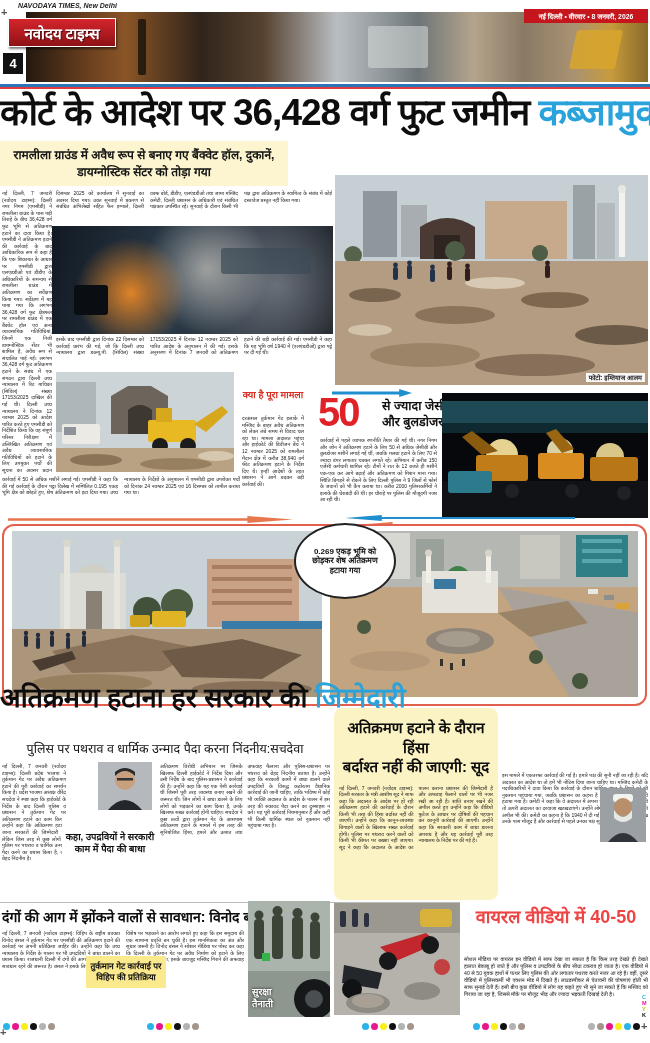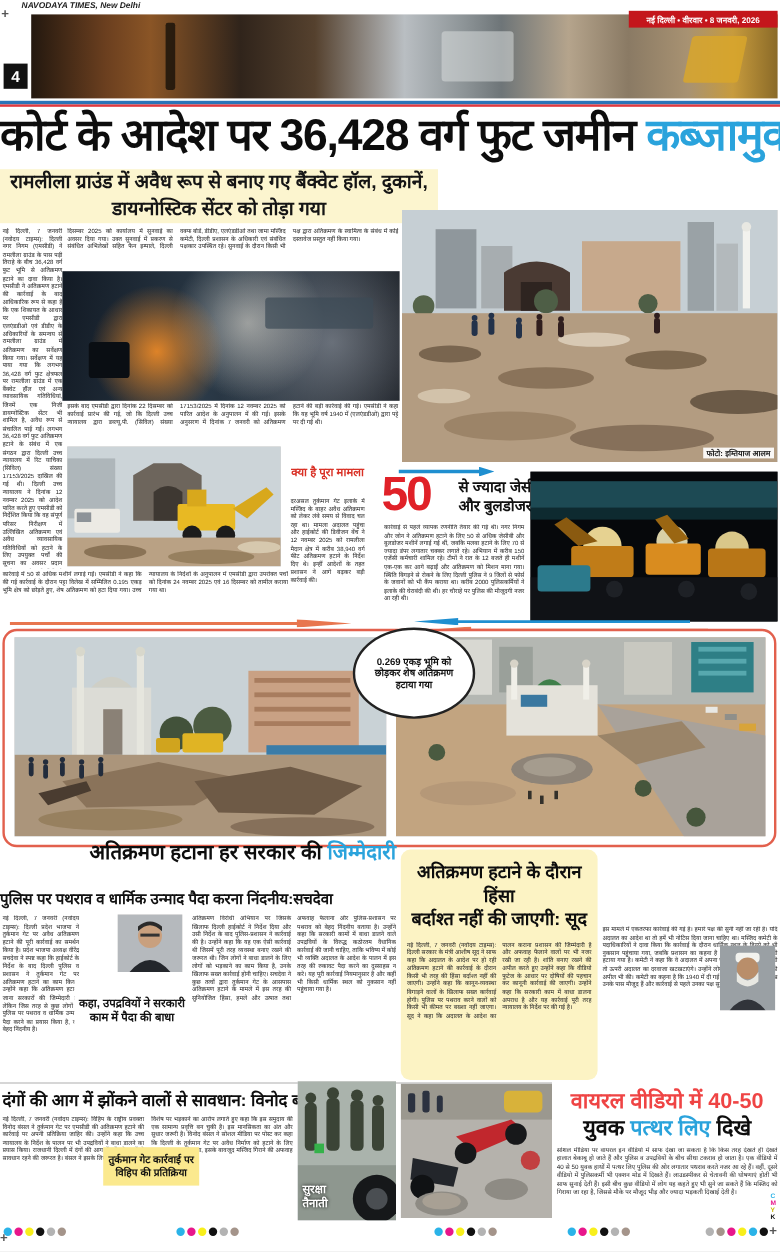--- a/index.html
+++ b/index.html
@@ -36,34 +36,37 @@
        background:linear-gradient(90deg,#23180f 0%,#6b3f1f 10%,#8a5526 16%,#30241b 28%,#55412e 38%,#b9bec2 50%,#8d9497 58%,#6e7578 63%,#b5a48c 72%,#8a7a64 80%,#a89272 88%,#c79b3d 94%,#8a6a28 100%);">
     <div class="abs" style="left:18%;top:10%;width:8px;height:80%;background:#171009;opacity:.8;border-radius:2px;"></div>
     <div class="abs" style="left:55%;top:20%;width:60px;height:60%;background:#d8dcdd;opacity:.55;border-radius:3px;"></div>
     <div class="abs" style="left:88%;top:25%;width:46px;height:55%;background:#d8a62c;opacity:.85;border-radius:3px;transform:skewX(-12deg);"></div>
   </div>
 
   <div class="abs" style="left:524px;top:9px;width:124px;height:14px;background:#c4161c;color:#fff;
        font-size:6.8px;font-weight:800;display:flex;align-items:center;justify-content:center;">नई दिल्ली • वीरवार • 8 जनवरी, 2026</div>
 
 
+  <div class="abs" style="left:8px;top:18px;width:108px;height:29px;background:linear-gradient(#d5252c,#8e1216);
+       border:1px solid #fff;box-shadow:1px 2px 2px rgba(0,0,0,.5);display:flex;align-items:center;justify-content:center;
+       color:#fff;font-size:15px;font-weight:900;text-shadow:1px 1px 0 #5a0a0c;">नवोदय टाइम्स</div>
 
   <div class="abs" style="left:3px;top:53px;width:20px;height:21px;background:#121212;color:#fff;
        font-size:13px;font-weight:900;display:flex;align-items:center;justify-content:center;">4</div>
 
   <div class="rule" style="top:84px;height:2.5px;background:#2b74b8;"></div>
   <div class="rule" style="top:87px;height:2px;background:#e0393f;"></div>
 
   <div class="abs" style="left:0;top:90px;width:650px;text-align:center;font-weight:900;font-size:37px;
        letter-spacing:-1px;white-space:nowrap;line-height:1.25;">
     <span style="color:#0d0d0d;">कोर्ट के आदेश पर 36,428 वर्ग फुट जमीन </span><span style="color:#2aa3dc;">कब्जामुक्त</span>
   </div>
 
-  <div class="abs" style="left:0;top:141px;width:365px;height:45px;background:#fcf5cf;display:flex;
-       align-items:center;justify-content:center;text-align:center;font-size:16px;font-weight:800;
+  <div class="abs" style="left:0;top:141px;width:288px;height:45px;background:#fcf5cf;display:flex;
+       align-items:center;justify-content:center;text-align:center;font-size:12px;font-weight:800;
        line-height:1.35;padding:2px 8px;color:#151515;">रामलीला ग्राउंड में अवैध रूप से बनाए गए बैंक्वेट हॉल, दुकानें, डायग्नोस्टिक सेंटर को तोड़ा गया</div>
 
 
   <div class="abs photo" style="left:335px;top:175px;width:313px;height:210px;">
     <svg viewBox="0 0 313 210" preserveAspectRatio="none">
       <rect x="0" y="0" width="313" height="92" fill="#c6cfd4"></rect>
       <rect x="28" y="16" width="34" height="66" fill="#8f979c"></rect>
       <rect x="66" y="30" width="26" height="52" fill="#a7adb0"></rect>
       <rect x="150" y="26" width="82" height="58" fill="#c7a98c"></rect>
       <rect x="238" y="10" width="22" height="74" fill="#9aa2a6"></rect>
@@ -257,24 +260,24 @@
           <rect x="120" y="132" width="3" height="7"></rect>
           <rect x="132" y="128" width="3" height="7"></rect>
         </g>
     </svg>
   </div>
 
   <div class="abs" style="left:294px;top:523px;width:102px;height:76px;background:#fff;border:2px solid #222;
        border-radius:50%;display:flex;align-items:center;justify-content:center;text-align:center;
        font-size:8px;font-weight:800;line-height:1.2;padding:8px;color:#111;">0.269 एकड़ भूमि को छोड़कर शेष अतिक्रमण हटाया गया</div>
 
-  <div class="abs" style="left:0;top:698px;width:330px;text-align:right;font-size:17px;font-weight:900;white-space:nowrap;">
+  <div class="abs" style="left:0;top:678px;width:330px;text-align:right;font-size:27px;font-weight:900;white-space:nowrap;">
     <span style="color:#0d0d0d;">अतिक्रमण हटाना हर सरकार की </span><span style="color:#2aa3dc;">जिम्मेदारी</span>
   </div>
-  <div class="abs" style="left:0;top:740px;width:330px;font-size:12.5px;font-weight:700;color:#111;">पुलिस पर पथराव व धार्मिक उन्माद पैदा करना निंदनीय:सचदेवा</div>
+  <div class="abs" style="left:0;top:740px;width:330px;text-align:center;font-size:12.5px;font-weight:400;color:#111;">पुलिस पर पथराव व धार्मिक उन्माद पैदा करना निंदनीय:सचदेवा</div>
 
   <div class="abs tiny" style="left:2px;top:763px;width:64px;height:134px;">नई दिल्ली, 7 जनवरी (नवोदय टाइम्स): दिल्ली प्रदेश भाजपा ने तुर्कमान गेट पर अवैध अतिक्रमण हटाने की पूरी कार्रवाई का समर्थन किया है। प्रदेश भाजपा अध्यक्ष वीरेंद्र सचदेवा ने स्पष्ट कहा कि हाईकोर्ट के निर्देश के बाद दिल्ली पुलिस व प्रशासन ने तुर्कमान गेट पर अतिक्रमण हटाने का काम किया। उन्होंने कहा कि अतिक्रमण हटाया जाना सरकारों की जिम्मेदारी है, लेकिन जिस तरह से कुछ लोगों ने पुलिस पर पथराव व धार्मिक उन्माद पैदा करने का प्रयास किया है, वह बेहद निंदनीय है।</div>
 
   <div class="abs photo" style="left:98px;top:762px;width:54px;height:48px;">
     <svg viewBox="0 0 54 48" preserveAspectRatio="none">
       <rect width="54" height="48" fill="#b5b9bd"></rect>
       <circle cx="27" cy="18" r="10" fill="#c9a07e"></circle>
       <path d="M17 14 Q27 4 37 14 L37 10 Q27 2 17 10 Z" fill="#2a2a2a"></path>
       <rect x="19" y="16" width="16" height="2.5" fill="#333"></rect>
       <path d="M10 48 Q27 28 44 48 Z" fill="#23262b"></path>
@@ -353,21 +356,20 @@
       <circle cx="18" cy="86" r="10" fill="#101214"></circle>
       <ellipse cx="34" cy="100" rx="22" ry="10" fill="#8e8b84"></ellipse>
       <ellipse cx="34" cy="98" rx="16" ry="7" fill="#a8a094"></ellipse>
       <ellipse cx="88" cy="88" rx="18" ry="9" fill="#8e8b84"></ellipse>
       <circle cx="108" cy="64" r="8" fill="#c24040"></circle>
     </svg>
   </div>
 
   <div class="abs" style="left:464px;top:906px;width:184px;text-align:center;font-size:18px;font-weight:900;line-height:1.3;">
     <div style="color:#ef4444;">वायरल वीडियो में 40-50</div>
-    <div><span style="color:#0d0d0d;">युवक </span><span style="color:#2aa3dc;">पत्थर लिए</span><span style="color:#0d0d0d;"> दिखे</span></div>
   </div>
   <div class="abs tiny2" style="left:464px;top:956px;width:184px;height:60px;">सोशल मीडिया पर वायरल इन वीडियो में साफ देखा जा सकता है कि किस तरह देखते ही देखते हालात बेकाबू हो जाते हैं और पुलिस व उपद्रवियों के बीच सीधा टकराव हो जाता है। एक वीडियो में 40 से 50 युवक हाथों में पत्थर लिए पुलिस की ओर लगातार पथराव करते नजर आ रहे हैं। वहीं, दूसरे वीडियो में पुलिसकर्मी भी एक्शन मोड में दिखते हैं। लाउडस्पीकर से चेतावनी की घोषणाएं होती भी साफ सुनाई देती हैं। इसी बीच कुछ वीडियो में लोग यह कहते हुए भी सुने जा सकते हैं कि मस्जिद को गिराया जा रहा है, जिससे मौके पर मौजूद भीड़ और ज्यादा भड़कती दिखाई देती है।</div>
 
   <div class="abs dotrow" style="left:3px;top:1023px;">
     <span style="background:#2ab3e8;"></span>
       <span style="background:#e8168b;"></span>
       <span style="background:#f8ef1b;"></span>
       <span style="background:#111;"></span>
       <span style="background:#b3b3b3;"></span>
       <span style="background:#a4948a;"></span>

